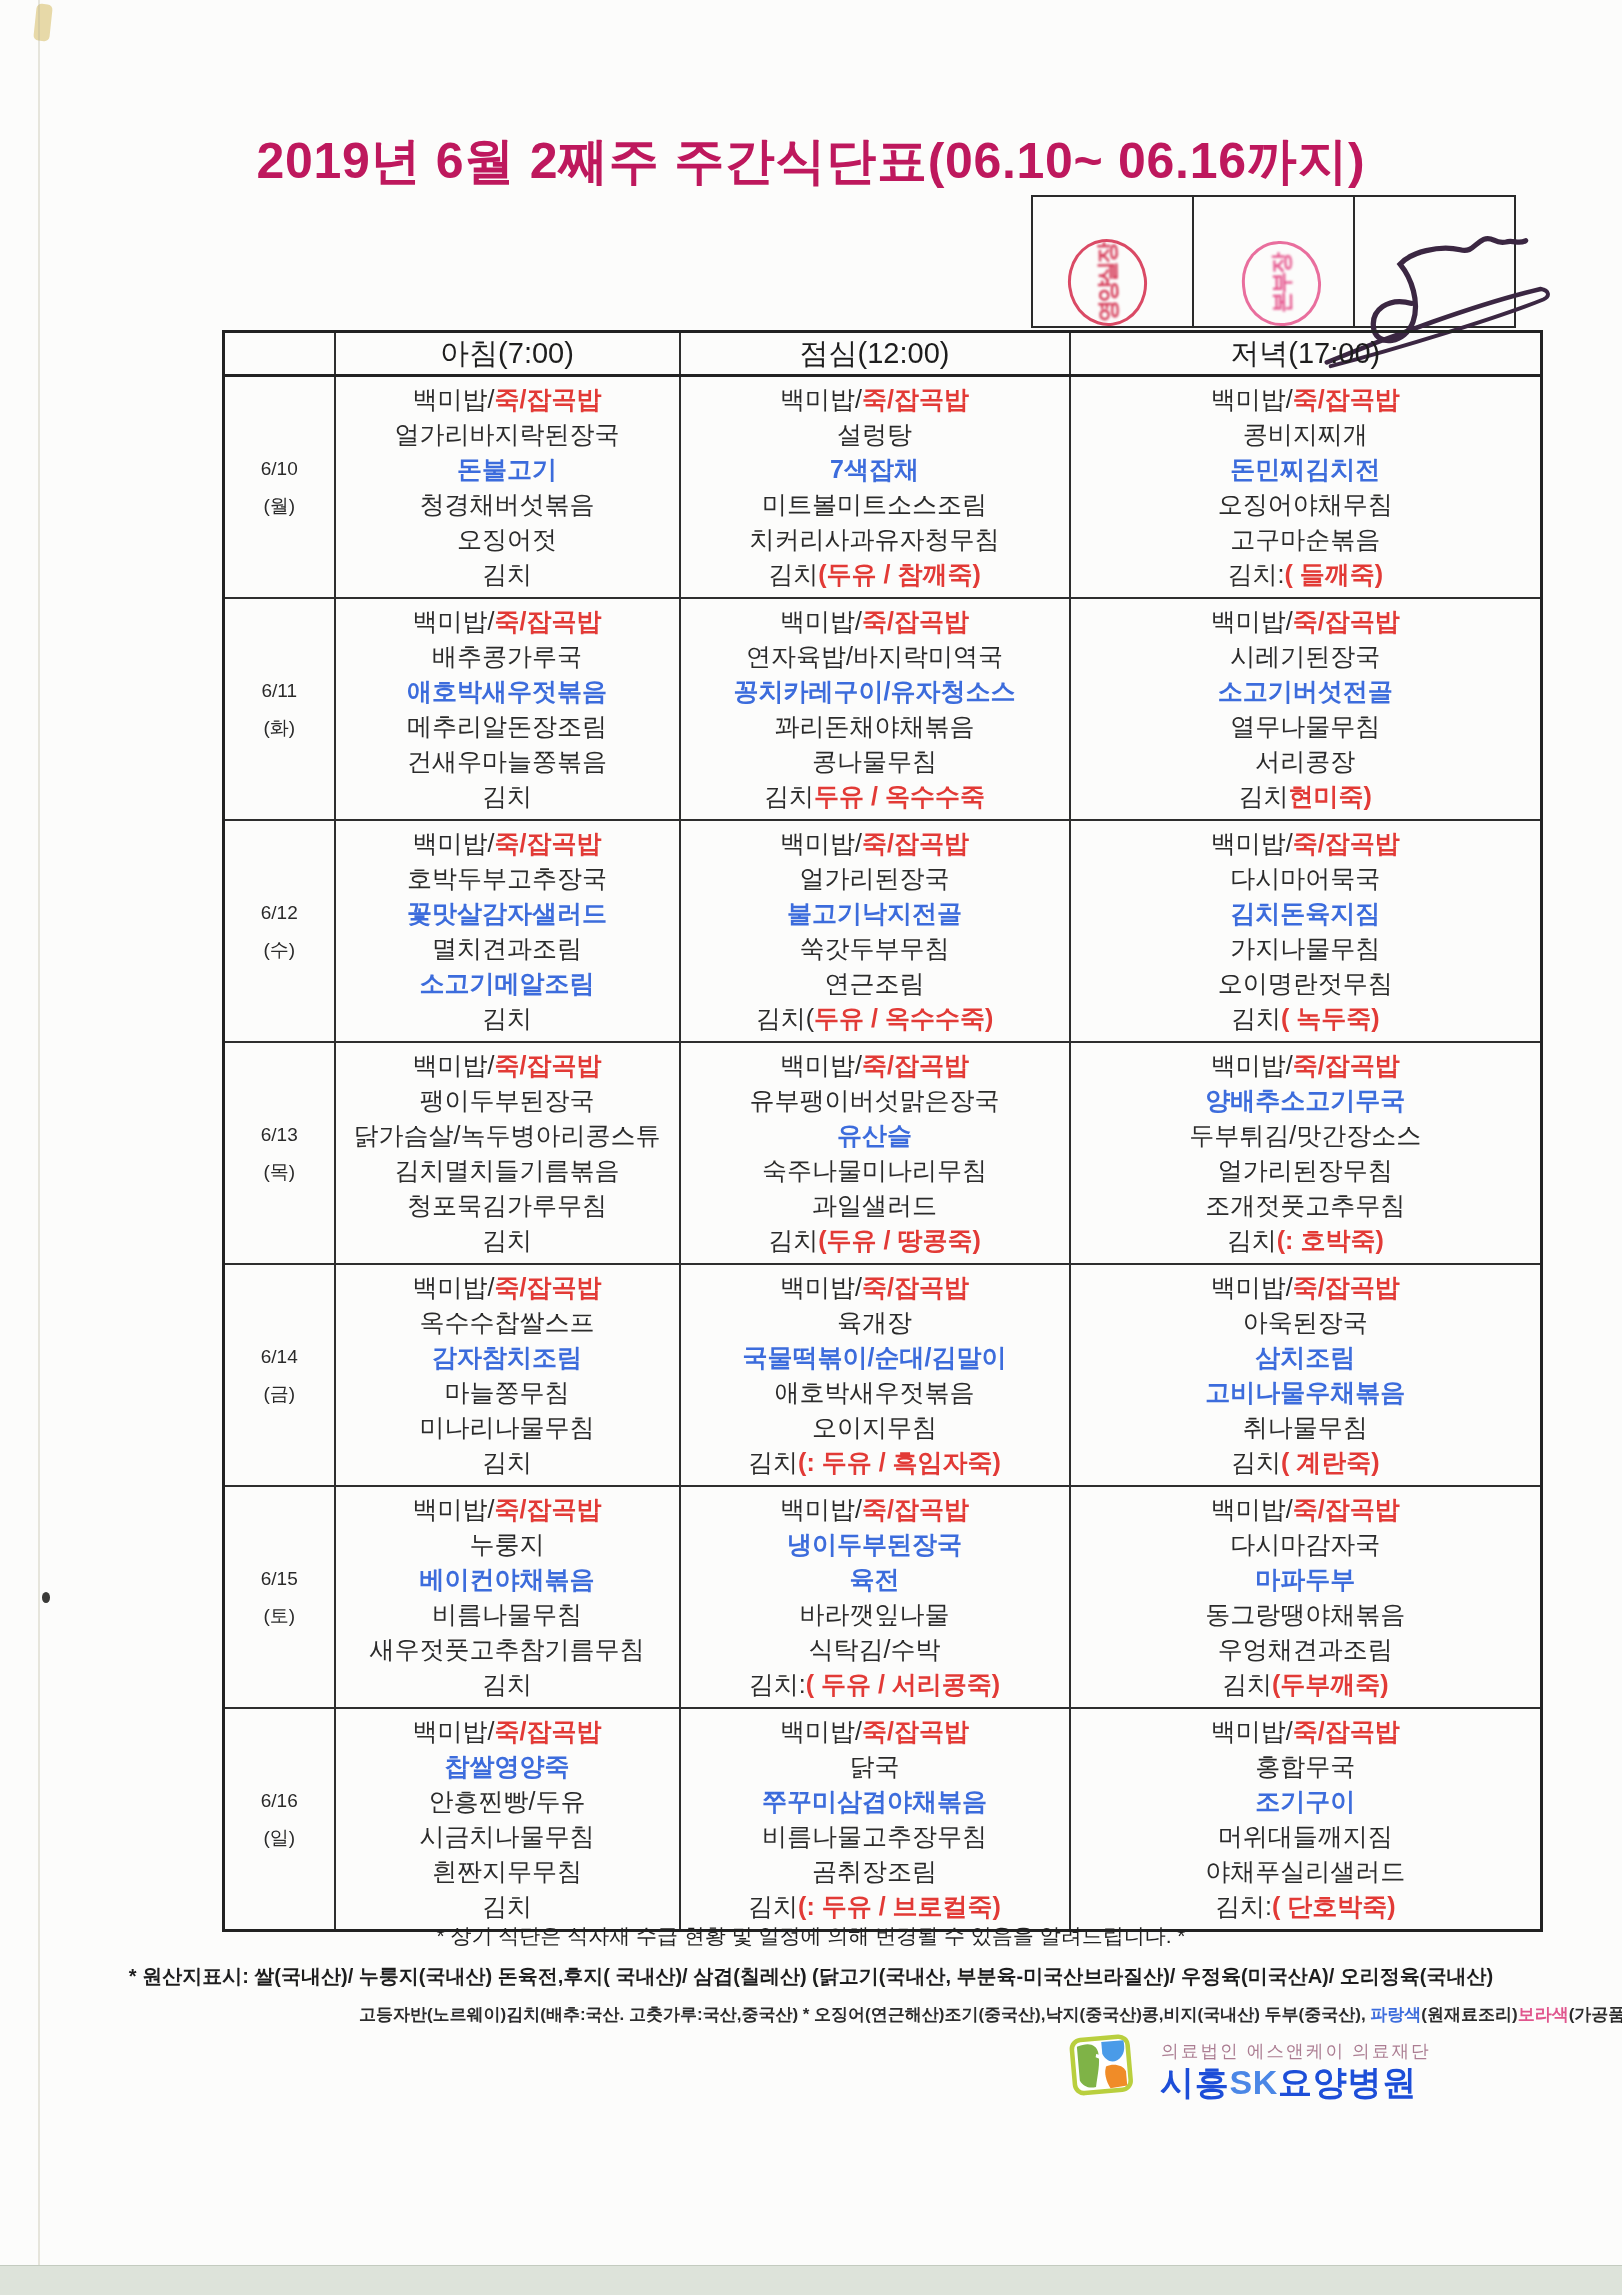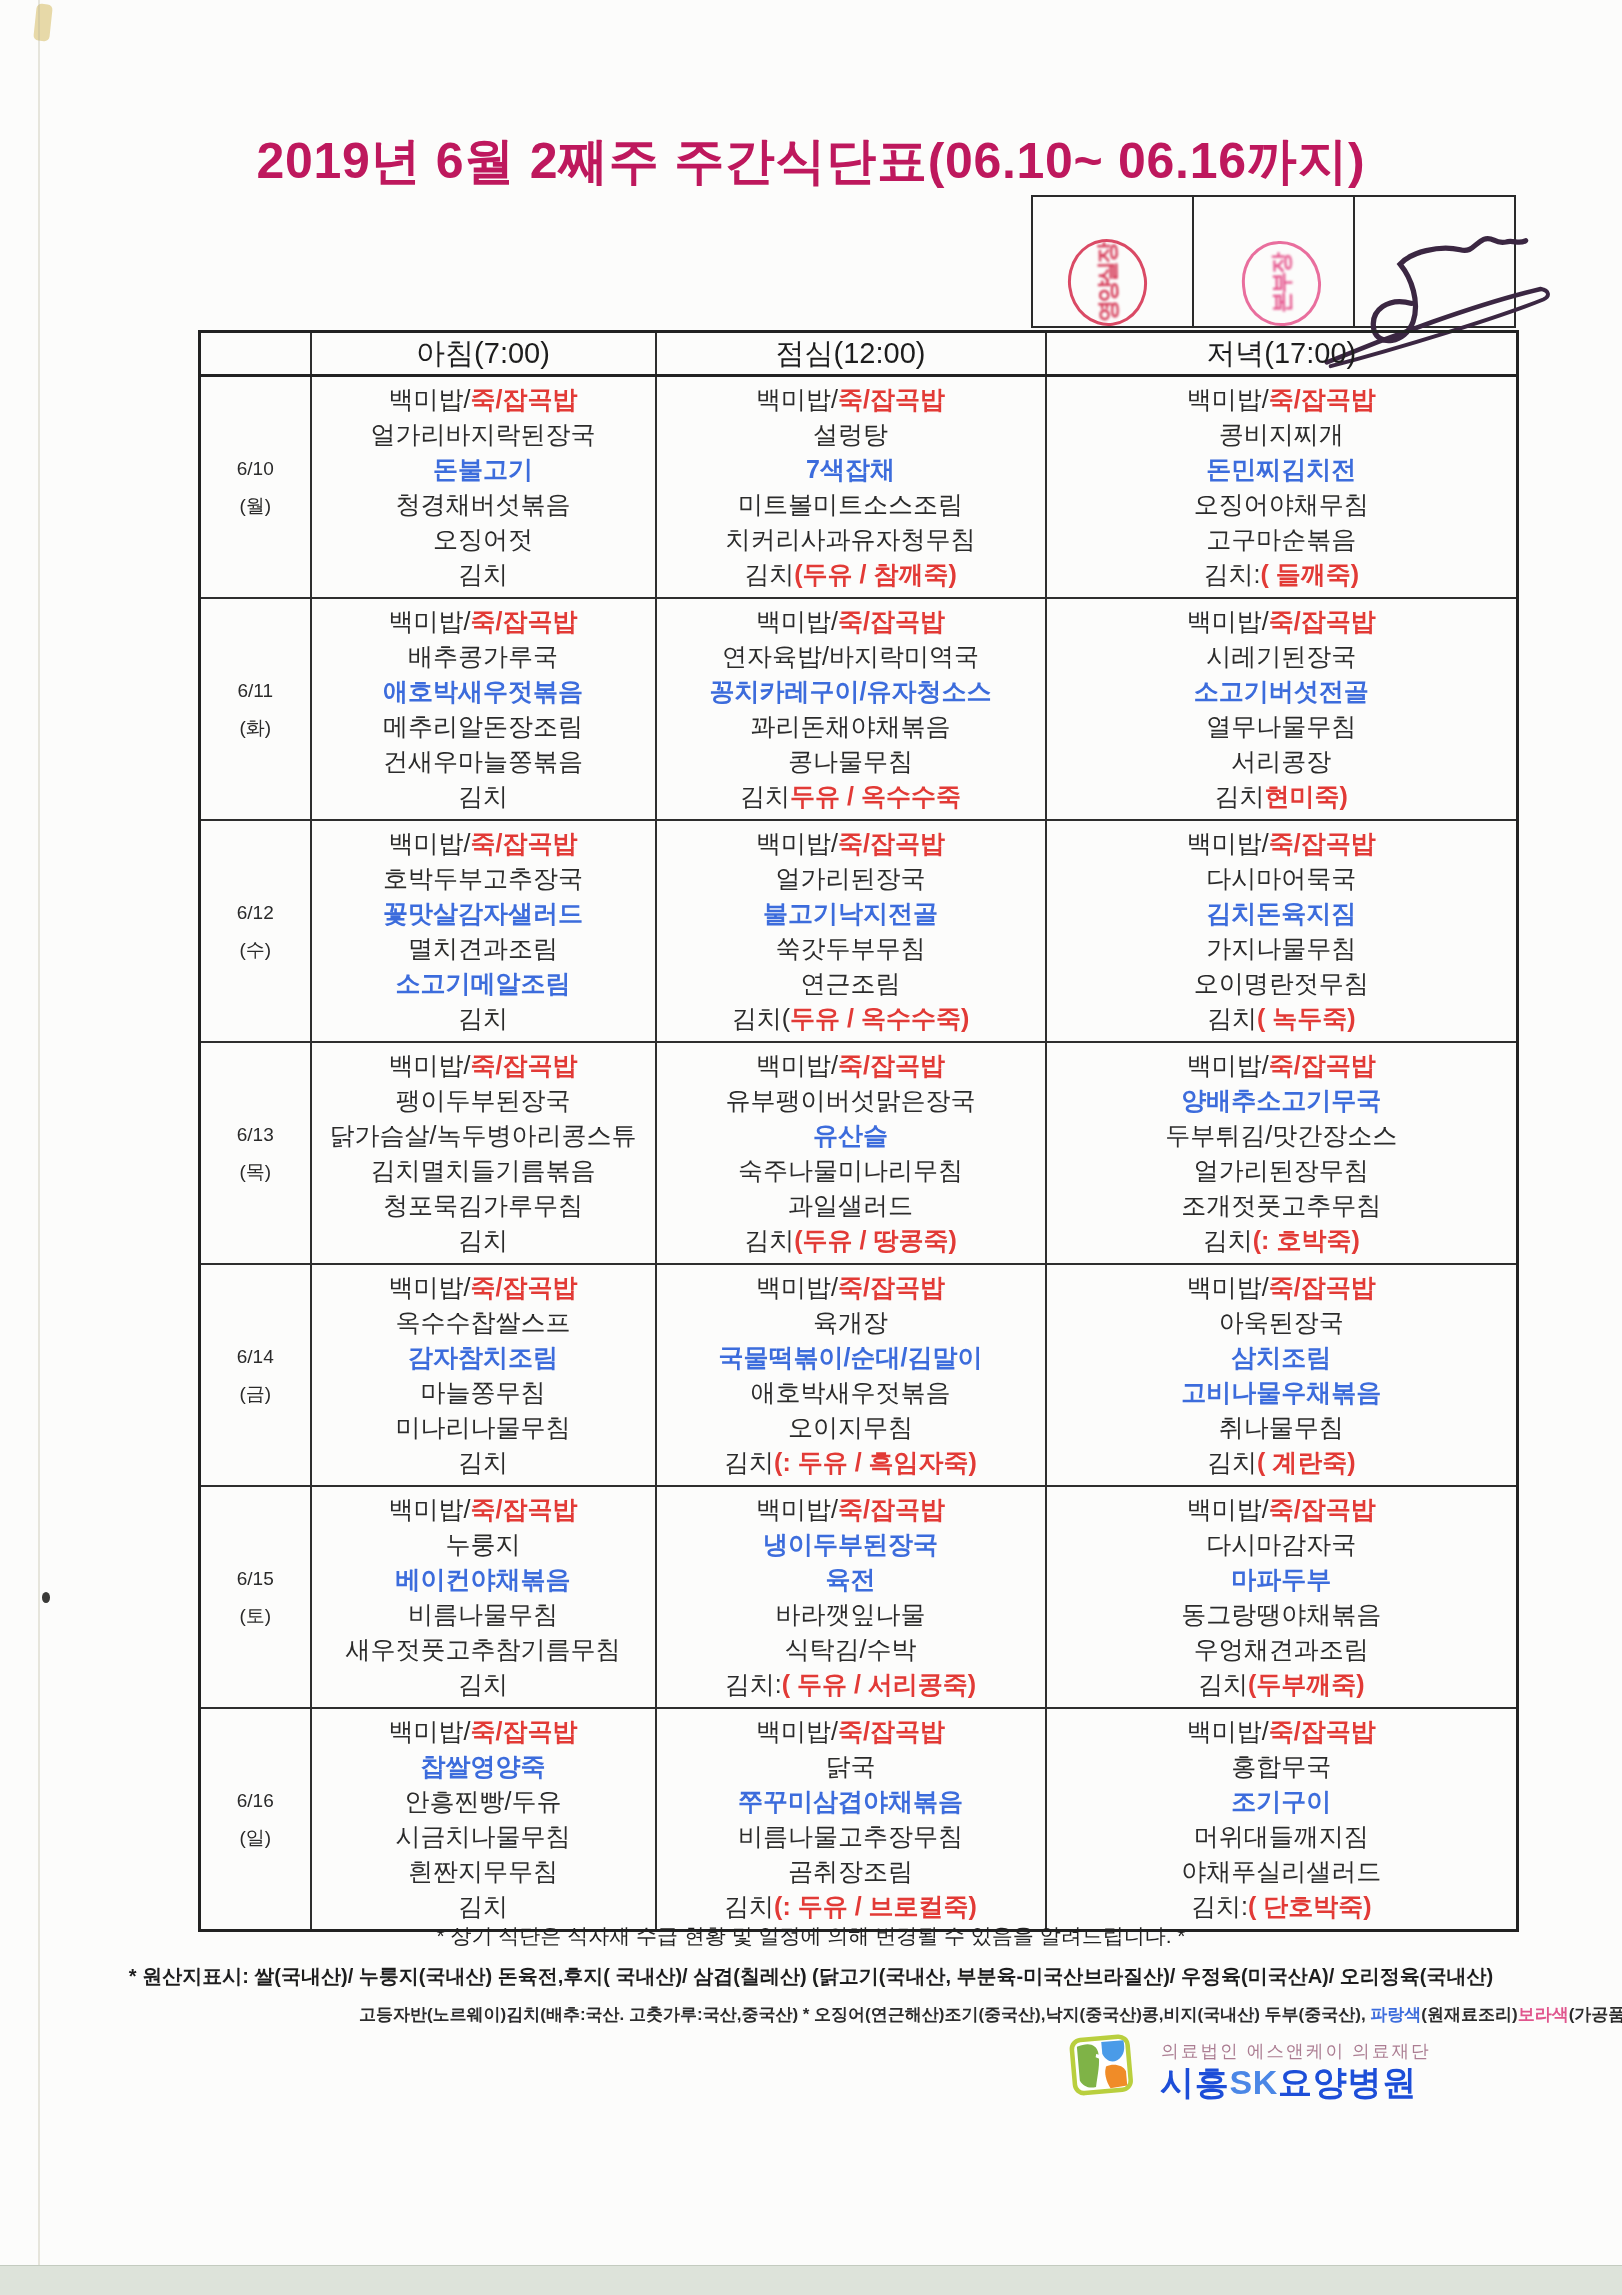--- a/index.html
+++ b/index.html
@@ -40,21 +40,21 @@
   
   .menu{
     position:absolute;left:198px;top:330px;width:1318px;
     border-collapse:collapse;table-layout:fixed;background:transparent;
   }
   .menu col.c-day{width:111px;}
   .menu col.c-b1{width:345px;}
   .menu col.c-b2{width:390px;}
   .menu col.c-b3{width:472px;}
   .menu th,.menu td{border:2px solid #2e2e2e;padding:0;}
-  .menu{border:3.9px solid #222;}
+  .menu{border:3.9px solid #222;margin-left:24px;}
   .menu thead th{
     height:41px;font-size:29px;font-weight:500;color:#1d1d1d;text-align:center;
     border-bottom:3.9px solid #222;
   }
   .menu tbody td{height:220px;vertical-align:middle;}
   .day-cell{text-align:center;font-size:19px;color:#2a2a2a;}
   .day-cell div{line-height:37px;}
   .meal-cell{padding:2.6px 0;}
   .meal-cell .ln{
     height:35px;display:flex;align-items:center;justify-content:center;

